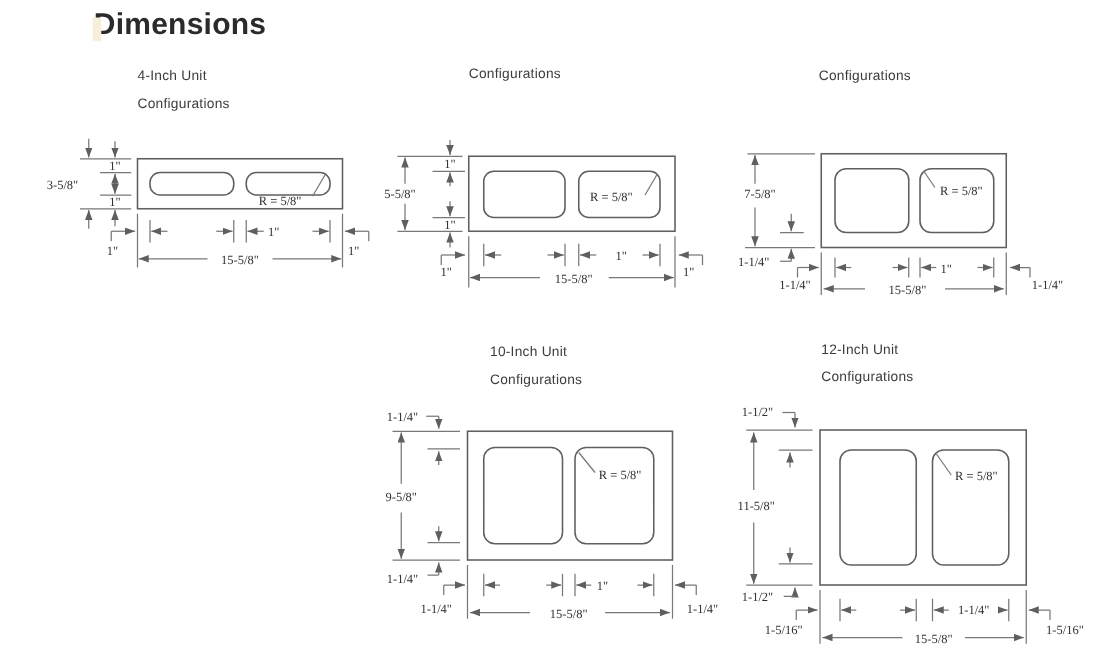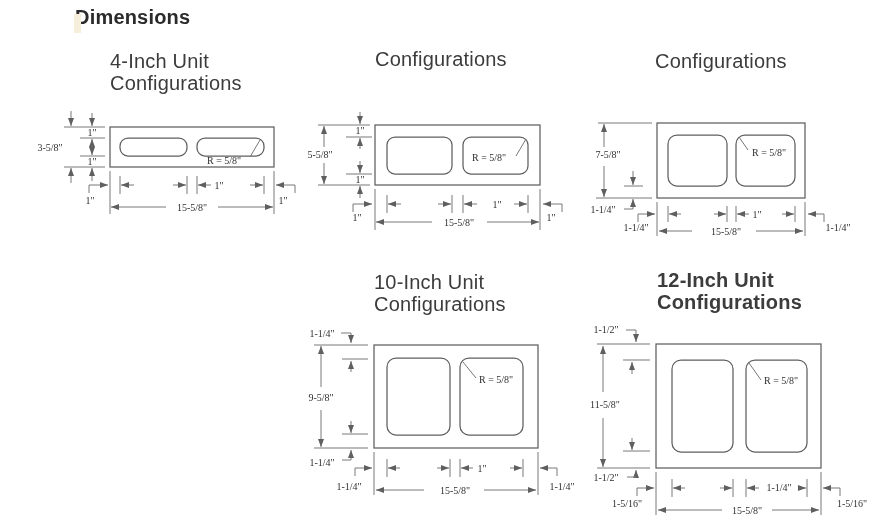--- a/index.html
+++ b/index.html
@@ -1,24 +1,24 @@
 <!DOCTYPE html>
 <html><head>
 <meta charset="utf-8">
 <style>
   html,body{margin:0;padding:0;background:#fff;}
   .canvas{
     position:relative;width:881px;height:531px;background:#ffffff;overflow:hidden;
     font-family:"Liberation Sans",sans-serif;
   }
   .page-title{
-    position:absolute;left:75px;top:6px;font-size:20px;font-weight:bold;color:#2b2b2b;
+    position:absolute;left:75px;top:6px;font-size:24px;font-weight:bold;color:#2b2b2b;
     letter-spacing:.2px;
   }
-  .unit-head{position:absolute;font-size:20px;line-height:22px;color:#3c3c3c;letter-spacing:.2px;}
+  .unit-head{position:absolute;font-size:11px;line-height:22px;color:#3c3c3c;letter-spacing:.2px;}
   .unit-head span{display:block;}
   .scan-strip{position:absolute;left:74px;top:14px;width:7px;height:19px;background:#f7efdc;}
   svg.draw{position:absolute;left:0;top:0;}
   .bl{stroke:#5f5f5f;stroke-width:1.25;fill:none;}
   .dl{stroke:#787878;stroke-width:1;fill:none;}
   .lbl{font-family:"Liberation Serif",serif;font-size:10px;fill:#303030;text-anchor:middle;}
   .lbl.start{text-anchor:start;}
 </style>
 </head>
 <body>
@@ -31,25 +31,25 @@
   <div class="unit-head" style="left:110px;top:50px;">
     <span>4-Inch Unit</span>
     <span>Configurations</span>
   </div>
   <div class="unit-head" style="left:375px;top:48px;">
     <span>Configurations</span>
   </div>
   <div class="unit-head" style="left:655px;top:50px;">
     <span>Configurations</span>
   </div>
-  <div class="unit-head" style="left:374px;top:271px;">
+  <div class="unit-head" style="left:392px;top:271px;">
     <span>10-Inch Unit</span>
     <span>Configurations</span>
   </div>
-  <div class="unit-head" style="left:657px;top:269px;font-weight:bold;">
+  <div class="unit-head" style="left:657px;top:269px;">
     <span>12-Inch Unit</span>
     <span>Configurations</span>
   </div>
 
   <svg class="draw" width="881" height="531" viewBox="0 0 881 531">
     <defs>
       <marker id="ah" markerWidth="9" markerHeight="7" refX="8" refY="3" orient="auto" markerUnits="userSpaceOnUse">
         <path d="M0,0 L8,3 L0,6 Z" fill="#5f5f5f"></path>
       </marker>
     </defs>

